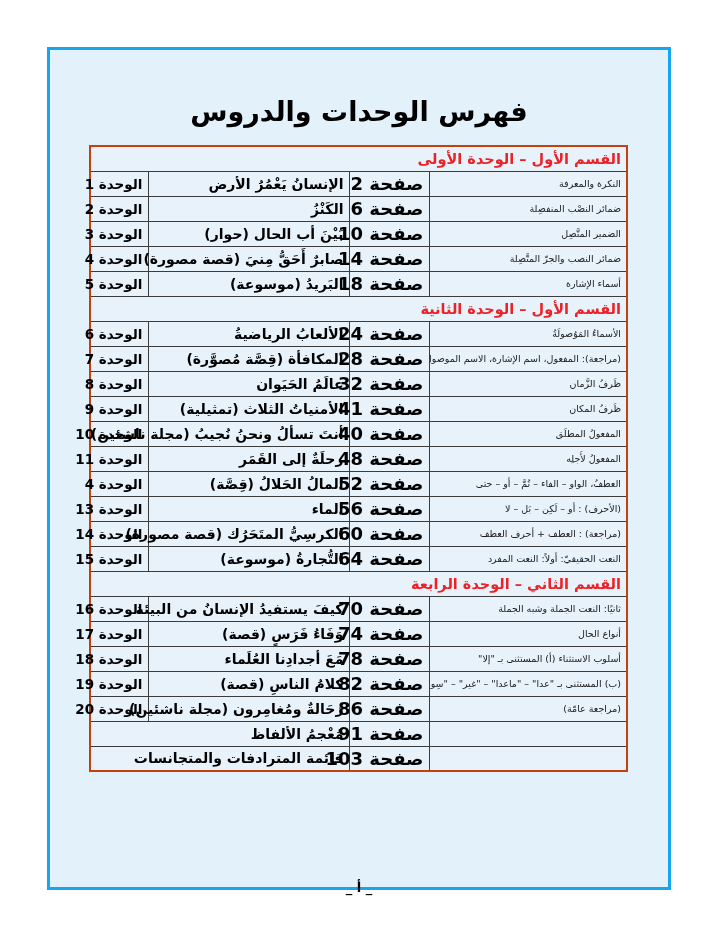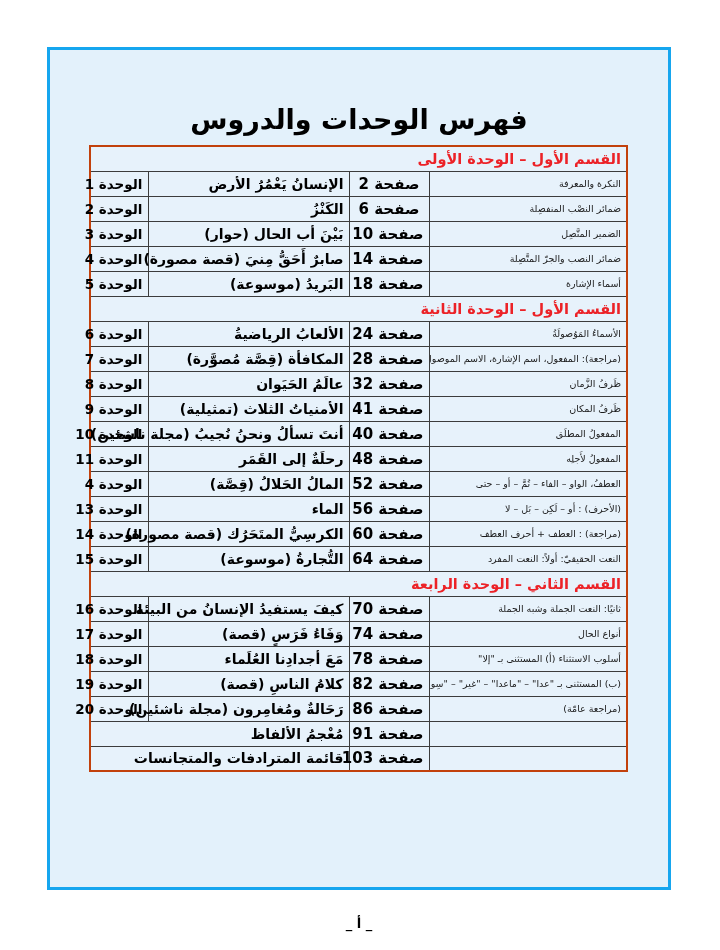--- a/index.html
+++ b/index.html
@@ -25,21 +25,21 @@
     background: #e3f1fb;
     border: 3px solid #16a6ef;
   }
 
   .page-title {
     text-align: center;
     font-size: 27px;
     font-weight: bold;
     color: #000000;
     letter-spacing: 0px;
-    margin: 16px;
+    margin: 8px;
     padding-top: 37px;
     padding-bottom: 0px;
     line-height: 1.25;
     font-family: "DejaVu Sans", "Liberation Sans", sans-serif;
   }
 
   .toc-wrap {
     position: absolute;
     left: 41px;
     top: 95px;
@@ -91,21 +91,21 @@
     text-align: right;
     font-weight: bold;
     font-size: 14px;
     padding-right: 6px;
     white-space: nowrap;
   }
 
   td.pagecell {
     text-align: center;
     font-weight: bold;
-    font-size: 15px;
+    font-size: 18px;
     white-space: nowrap;
   }
 
   td.gram {
     text-align: right;
     font-size: 9.5px;
     font-weight: normal;
     color: #1a1a1a;
     padding-right: 6px;
     white-space: nowrap;
@@ -118,21 +118,21 @@
     text-align: right;
     font-weight: bold;
     font-size: 14px;
     padding-right: 8px;
   }
 
   .folio {
     position: absolute;
     left: 0;
     right: 0;
-    top: 866px;
+    top: 830px;
     text-align: center;
     font-size: 13px;
     font-weight: bold;
     color: #000;
   }
 </style>
 </head>
 <body>
 
 <div class="page">

